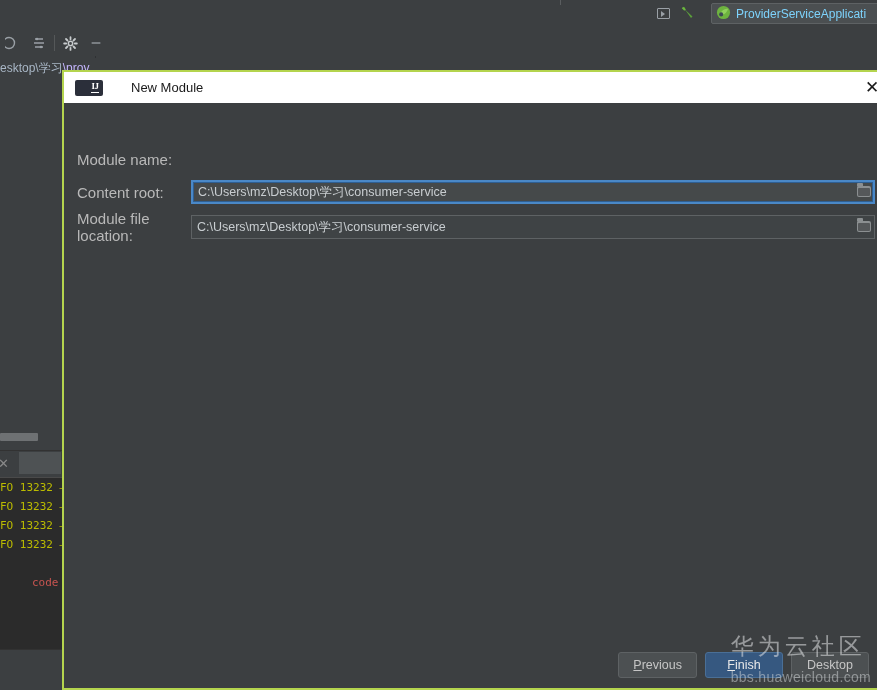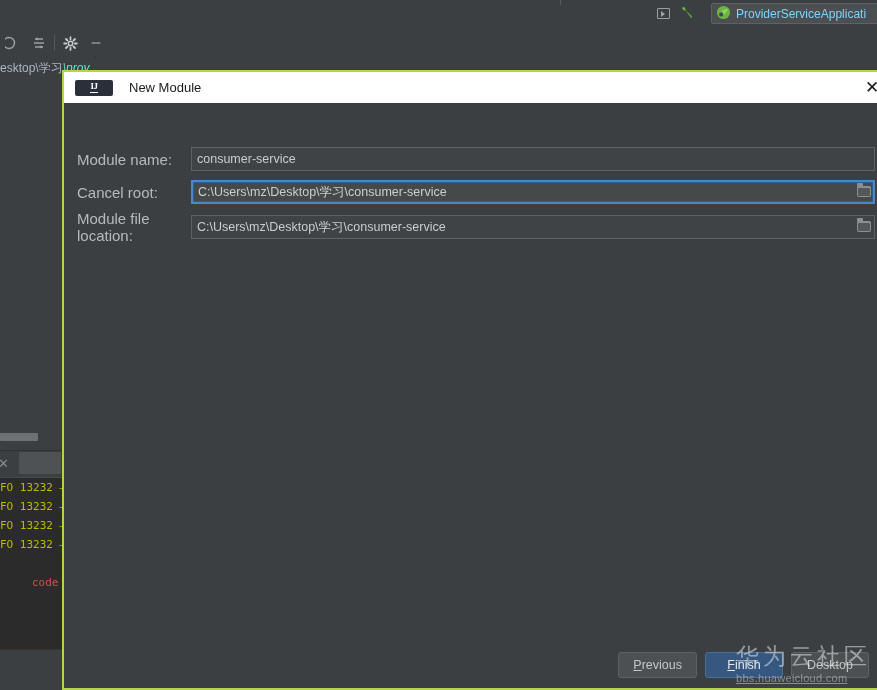--- a/index.html
+++ b/index.html
@@ -128,21 +128,21 @@
     width: 877px; height: 20px;
     background: #3c3f41;
     font-size: 12px;
     color: #a9b7c6;
     display: flex;
     align-items: center;
     overflow: hidden;
     white-space: nowrap;
   }
   .bc-text { padding-left: 0px; }
-  .bc-faded { color: #5eead4; font-style: italic; }
+  .bc-faded { color: #c4b5fd; }
 
   
   .ide-editor {
     position: absolute;
     left: 0; top: 78px;
     width: 877px; height: 612px;
     background: #3c3f41;
   }
 
   
@@ -223,42 +223,43 @@
   .dialog-titlebar {
     position: relative;
     height: 31px;
     background: #ffffff;
     display: flex;
     align-items: center;
     padding-left: 11px;
     box-sizing: border-box;
   }
   .dlg-app-icon {
-    width: 38px; height: 16px;
+    width: 16px; height: 16px;
     background: #2b2f3a;
     border-radius: 2px;
     display: inline-flex;
     align-items: center;
     justify-content: center;
     flex: 0 0 auto;
+    padding-left: 12px;
   }
   .dlg-app-icon span {
     color: #ffffff;
     font-size: 9px;
     font-weight: bold;
     font-family: "Liberation Serif", serif;
     letter-spacing: -0.5px;
     line-height: 1;
     border-bottom: 1.5px solid #ffffff;
     padding-bottom: 1px;
   }
   .dlg-title {
     color: #1a1a1a;
     font-size: 13px;
-    margin-left: 16px;
+    margin-left: 28px;
   }
   .dlg-close {
     position: absolute;
     right: -4px;
     top: 6px;
     width: 22px; height: 20px;
     color: #1a1a1a;
     font-size: 17px;
     line-height: 20px;
     text-align: center;
@@ -397,26 +398,25 @@
     line-height: 1;
   }
   .wm-cn {
     font-size: 23px;
     color: rgba(225,228,230,0.55);
     letter-spacing: 4px;
     font-family: "DejaVu Sans", sans-serif;
     white-space: nowrap;
   }
   .wm-url {
-    font-size: 11px;
+    font-size: 14px;
     color: rgba(215,219,222,0.5);
-    margin-top: 5px;
+    margin-top: 12px;
     letter-spacing: 0.3px;
     white-space: nowrap;
-    text-decoration: underline;
   }
 </style>
 </head>
 <body>
 
 <div class="ide-root">
 
   <div class="ide-topbar">
     <div class="topbar-tick"></div>
 
@@ -510,27 +510,24 @@
       <span>IJ</span>
     </span>
     <span class="dlg-title">New Module</span>
     <span class="dlg-close">✕</span>
   </div>
 
   <div class="dialog-body">
 
     <div class="form-row row-1">
       <div class="field-label">Module name:</div>
-      <div class="field-wrap">
-        <div class="text-field plain">consumer-service</div>
-      </div>
     </div>
 
     <div class="form-row row-2">
-      <div class="field-label">Cancel root:</div>
+      <div class="field-label">Content root:</div>
       <div class="field-wrap">
         <div class="text-field focused">C:\Users\mz\Desktop\学习\consumer-service</div>
         <div class="browse-btn">
           <span class="folder-ico"></span>
         </div>
       </div>
     </div>
 
     <div class="form-row row-3">
       <div class="field-label">Module file location:</div>

